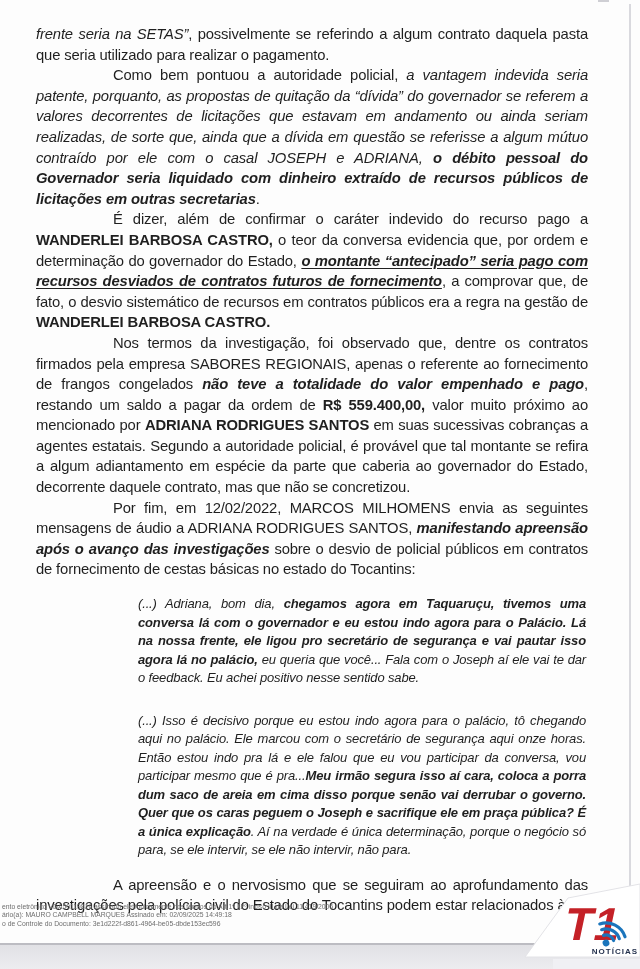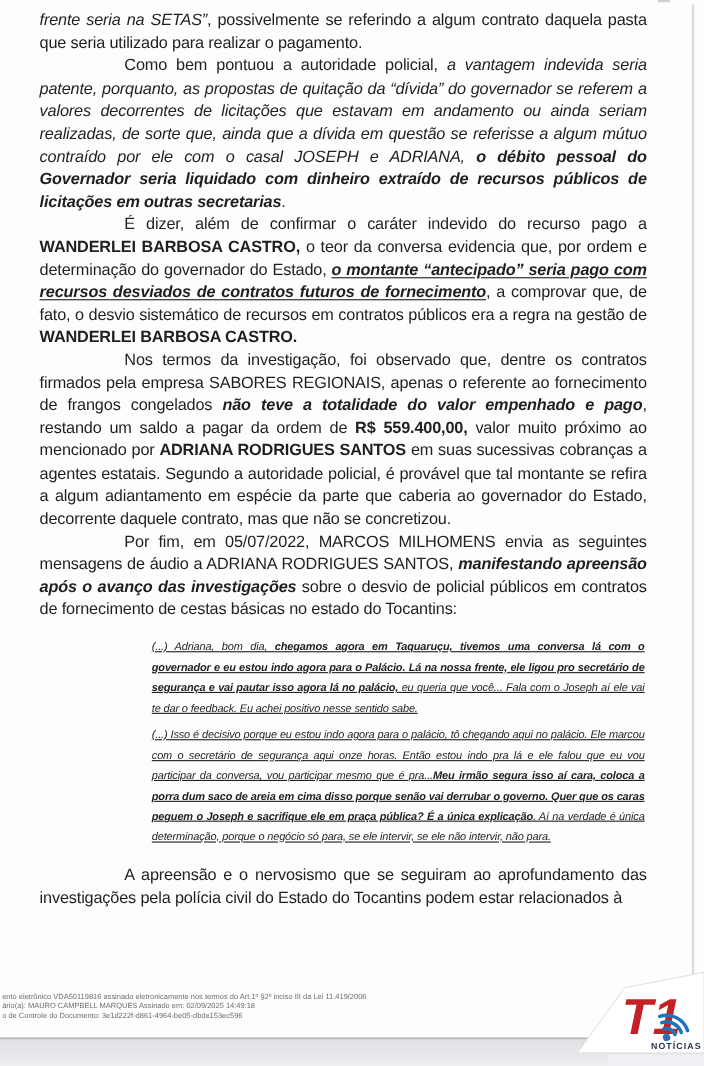--- a/index.html
+++ b/index.html
@@ -2,38 +2,37 @@
 <html><head>
 <meta charset="utf-8">
 <style>
   html,body{margin:0;padding:0;}
   body{
     width:640px;height:969px;position:relative;overflow:hidden;
     background:#fdfdfd;
     font-family:"Liberation Sans", sans-serif;
   }
   .doc-text{
-    position:absolute;left:36px;top:9px;width:552px;
+    position:absolute;left:36px;top:24px;width:552px;
     color:#1f1f1f;
     font-size:14.8px;line-height:20.6px;letter-spacing:-0.15px;
     text-align:justify;
   }
   p.para{margin:0;text-indent:77px;}
   p.cont{text-indent:0;}
   .b{font-weight:700;}
   .i{font-style:italic;}
   .bi{font-weight:700;font-style:italic;}
   .biu{font-weight:700;font-style:italic;text-decoration:underline;text-underline-offset:2px;}
   .quote{
     margin:15px 0 0 102px;width:448px;
-    font-size:10px;line-height:18.5px;font-style:italic;
+    font-size:13px;line-height:18.5px;font-style:italic;
     text-align:justify;
-    text-decoration:underline;
   }
-  .quote + .quote{margin-top:6px;}
+  .quote + .quote{margin-top:24px;}
   p.after-quote{margin-top:15px;}
   .doc-footer{
     position:absolute;left:2px;top:903px;
     font-size:6.8px;line-height:8.4px;color:#6e6e6e;letter-spacing:0;
   }
   .edge-line{
     position:absolute;left:629px;top:4px;height:939px;width:2px;
     background:#d9d9de;
   }
   .corner-tick{
@@ -58,21 +57,21 @@
   <div class="doc-text">
 
     <p class="para cont"><span class="i">frente seria na SETAS”</span><span>, possivelmente se referindo a algum contrato daquela pasta que seria utilizado para realizar o pagamento.</span></p>
 
     <p class="para"><span>Como bem pontuou a autoridade policial, </span><span class="i">a vantagem indevida seria patente, porquanto, as propostas de quitação da “dívida” do governador se referem a valores decorrentes de licitações que estavam em andamento ou ainda seriam realizadas, de sorte que, ainda que a dívida em questão se referisse a algum mútuo contraído por ele com o casal JOSEPH e ADRIANA, </span><span class="bi">o débito pessoal do Governador seria liquidado com dinheiro extraído de recursos públicos de licitações em outras secretarias</span><span>.</span></p>
 
     <p class="para"><span>É dizer, além de confirmar o caráter indevido do recurso pago a </span><span class="b">WANDERLEI BARBOSA CASTRO,</span><span> o teor da conversa evidencia que, por ordem e determinação do governador do Estado, </span><span class="biu">o montante “antecipado” seria pago com recursos desviados de contratos futuros de fornecimento</span><span>, a comprovar que, de fato, o desvio sistemático de recursos em contratos públicos era a regra na gestão de </span><span class="b">WANDERLEI BARBOSA CASTRO.</span></p>
 
     <p class="para"><span>Nos termos da investigação, foi observado que, dentre os contratos firmados pela empresa SABORES REGIONAIS, apenas o referente ao fornecimento de frangos congelados </span><span class="bi">não teve a totalidade do valor empenhado e pago</span><span>, restando um saldo a pagar da ordem de </span><span class="b">R$ 559.400,00,</span><span> valor muito próximo ao mencionado por </span><span class="b">ADRIANA RODRIGUES SANTOS</span><span> em suas sucessivas cobranças a agentes estatais. Segundo a autoridade policial, é provável que tal montante se refira a algum adiantamento em espécie da parte que caberia ao governador do Estado, decorrente daquele contrato, mas que não se concretizou.</span></p>
 
-    <p class="para"><span>Por fim, em 05/07/2022, MARCOS MILHOMENS envia as seguintes mensagens de áudio a ADRIANA RODRIGUES SANTOS, </span><span class="bi">manifestando apreensão após o avanço das investigações</span><span> sobre o desvio de policial públicos em contratos de fornecimento de cestas básicas no estado do Tocantins:</span></p>
+    <p class="para"><span>Por fim, em 12/02/2022, MARCOS MILHOMENS envia as seguintes mensagens de áudio a ADRIANA RODRIGUES SANTOS, </span><span class="bi">manifestando apreensão após o avanço das investigações</span><span> sobre o desvio de policial públicos em contratos de fornecimento de cestas básicas no estado do Tocantins:</span></p>
 
     <div class="quote"><span>(...) Adriana, bom dia, </span><span class="b">chegamos agora em Taquaruçu, tivemos uma conversa lá com o governador e eu estou indo agora para o Palácio. Lá na nossa frente, ele ligou pro secretário de segurança e vai pautar isso agora lá no palácio,</span><span> eu queria que você... Fala com o Joseph aí ele vai te dar o feedback. Eu achei positivo nesse sentido sabe.</span></div>
 
     <div class="quote"><span>(...) Isso é decisivo porque eu estou indo agora para o palácio, tô chegando aqui no palácio. Ele marcou com o secretário de segurança aqui onze horas. Então estou indo pra lá e ele falou que eu vou participar da conversa, vou participar mesmo que é pra...</span><span class="b">Meu irmão segura isso aí cara, coloca a porra dum saco de areia em cima disso porque senão vai derrubar o governo. Quer que os caras peguem o Joseph e sacrifique ele em praça pública? É a única explicação</span><span>. Aí na verdade é única determinação, porque o negócio só para, se ele intervir, se ele não intervir, não para.</span></div>
 
     <p class="para after-quote"><span>A apreensão e o nervosismo que se seguiram ao aprofundamento das investigações pela polícia civil do Estado do Tocantins podem estar relacionados à</span></p>
 
   </div>
 
   <div class="doc-footer">

